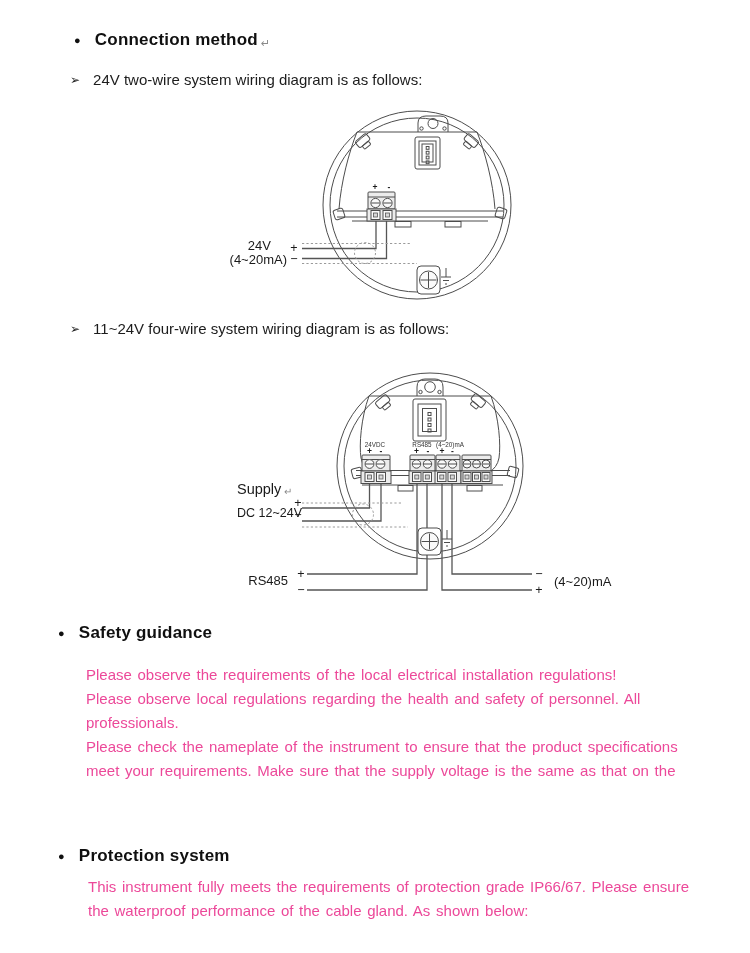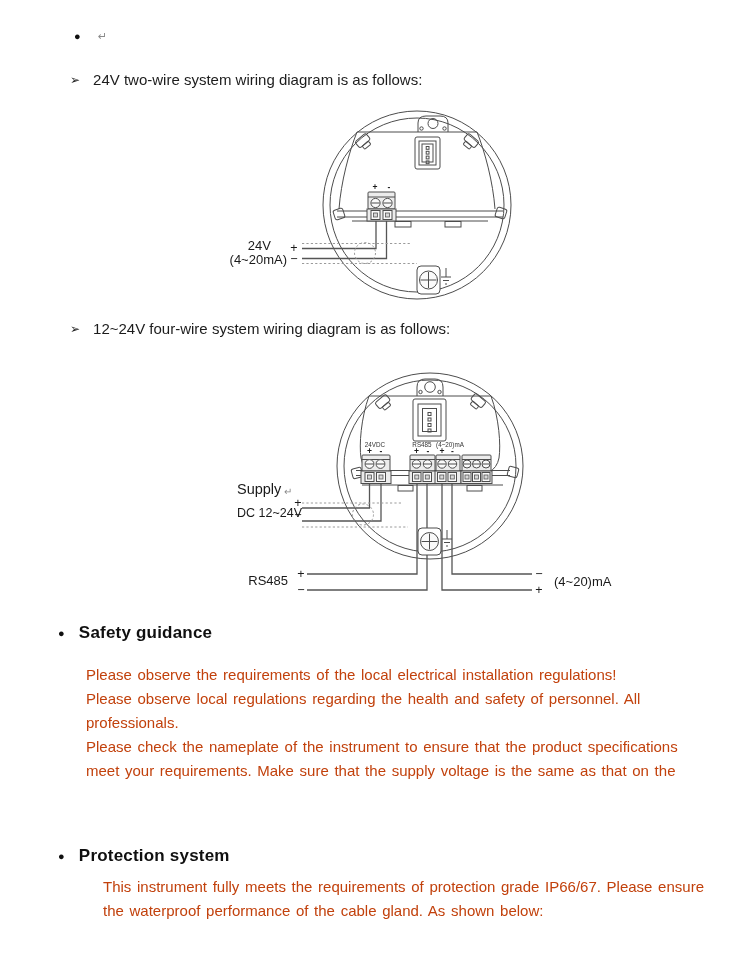--- a/index.html
+++ b/index.html
@@ -9,24 +9,24 @@
            font-weight:bold;font-size:17px;color:#101010;letter-spacing:.2px;}
   .hbullet{font-size:11px;margin-right:14px;line-height:1;}
   .pmark{font-weight:normal;font-size:11px;color:#8a8a8a;margin-left:3px;align-self:flex-end;}
   .h-conn{left:74px;top:30px;}
   .h-safe{left:58px;top:623px;}
   .h-prot{left:58px;top:846px;}
   .li{position:absolute;display:flex;font-size:15px;color:#1c1c1c;}
   .arrow{font-size:12px;margin-right:13px;margin-top:2px;color:#222;}
   .li1{left:70px;top:71px;}
   .li2{left:70px;top:320px;}
-  .para{position:absolute;font-size:15px;line-height:24px;color:#c2410c;
+  .para{position:absolute;font-size:15px;line-height:24px;color:#ec4899;
         word-spacing:1.5px;white-space:nowrap;}
   .p-safe{left:86px;top:663px;}
-  .p-prot{left:88px;top:875px;margin-left:15px;}
+  .p-prot{left:88px;top:875px;}
   svg{position:absolute;}
   .diag1{left:220px;top:100px;}
   .diag2{left:225px;top:365px;}
   svg text{font-family:"Liberation Sans",sans-serif;fill:#1a1a1a;}
   .st{stroke:#4d4d4d;fill:none;stroke-width:1;}
   .stf{stroke:#4d4d4d;fill:#ffffff;stroke-width:1;}
   .blk{stroke:#4d4d4d;fill:#ececec;stroke-width:1;}
   .sq{stroke:#4d4d4d;fill:#fafafa;stroke-width:1;}
   .sqi{stroke:#555;fill:#d8d8d8;stroke-width:.8;}
   .wire{stroke:#555;fill:none;stroke-width:1.3;}
@@ -39,20 +39,21 @@
   .tsign{font-size:8.5px;font-weight:bold;}
   .mark10{font-size:10px;fill:#8a8a8a;}
 </style>
 </head>
 <body>
 
 <div class="page">
 
   <div class="heading h-conn">
     <span class="hbullet">●</span>
+    <span>Connection method</span>
     <span class="pmark">↵</span>
   </div>
 
   <div class="li li1">
     <span class="arrow">➢</span>
     <span>24V two-wire system wiring diagram is as follows:</span>
   </div>
 
   <svg class="diag1" width="345" height="205" viewBox="220 100 345 205">
     <g>
@@ -128,21 +129,21 @@
     <g>
       <text class="lbl" x="271" y="249.5" text-anchor="end">24V</text>
       <text class="sign" x="294" y="251.5" text-anchor="middle">+</text>
       <text class="lbl" x="287" y="264" text-anchor="end">(4~20mA)</text>
       <text class="sign" x="294" y="262.5" text-anchor="middle">−</text>
     </g>
   </svg>
 
   <div class="li li2">
     <span class="arrow">➢</span>
-    <span>12~24V four-wire system wiring diagram is as follows:</span>
+    <span>11~24V four-wire system wiring diagram is as follows:</span>
   </div>
 
   <svg class="diag2" width="395" height="240" viewBox="225 365 395 240">
     <g>
       <circle class="st" cx="430" cy="466" r="93"></circle>
       <circle class="st" cx="430" cy="466" r="86"></circle>
     </g>
     <g>
       <line class="st" x1="369" y1="396" x2="491" y2="396"></line>
       <path class="st" d="M369,396 C361,418 359,445 361,458 Q363,468 371,472"></path>

